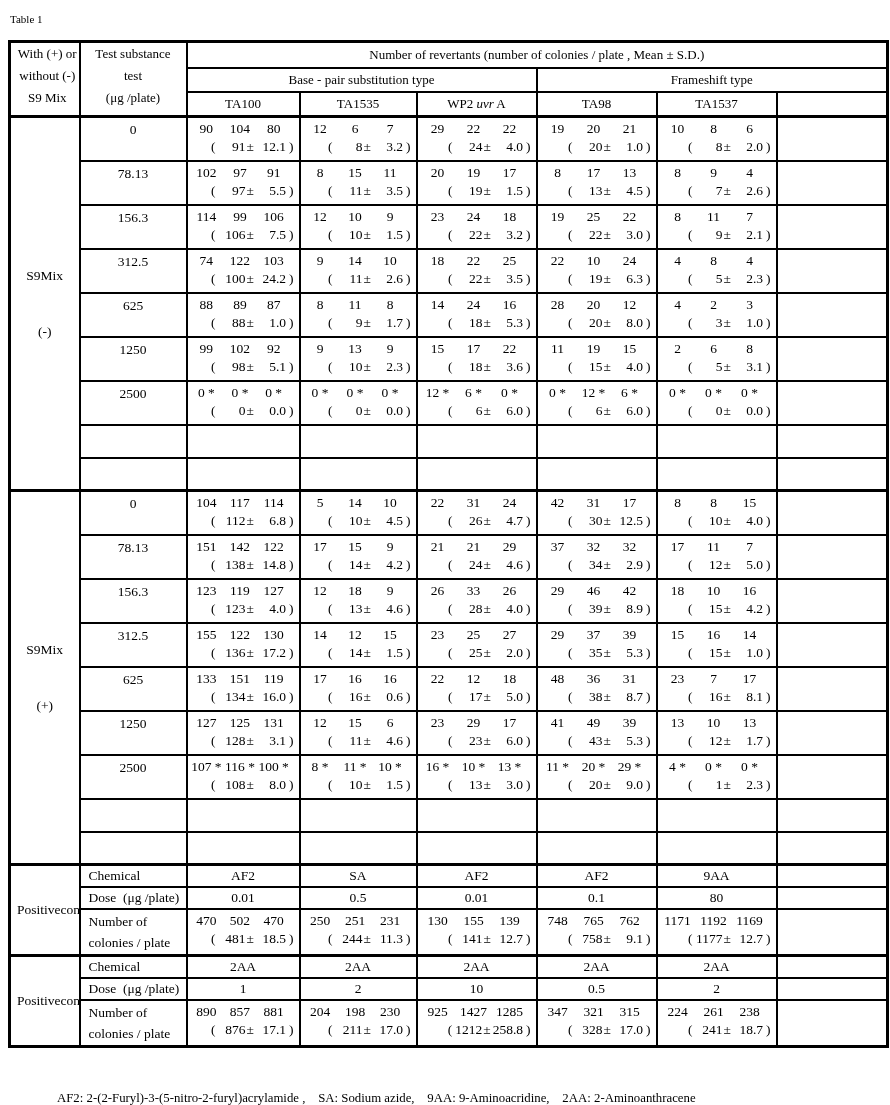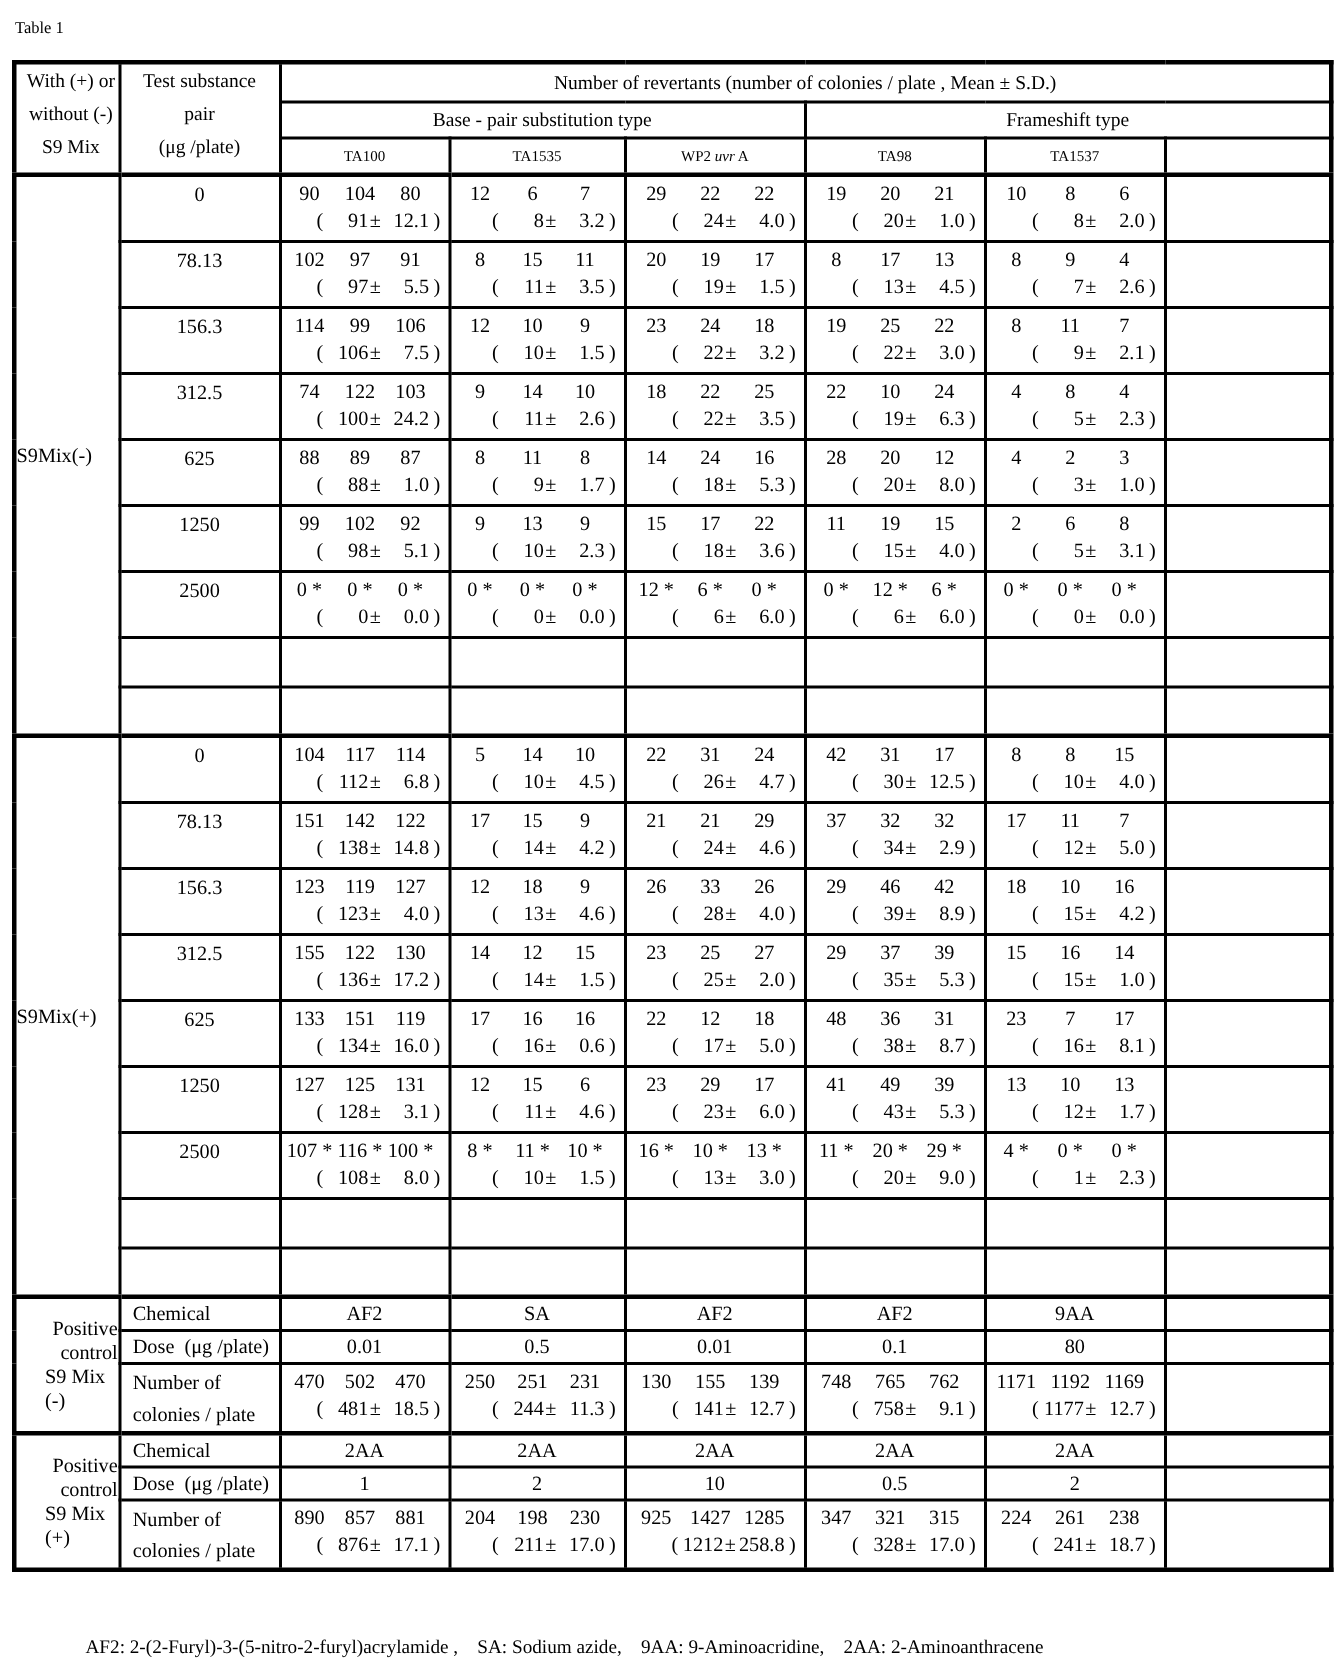--- a/index.html
+++ b/index.html
@@ -39,21 +39,21 @@
   th, td {
     border: 2px solid #000;
     padding: 0;
     font-weight: normal;
     font-size: 13px;
     vertical-align: middle;
     overflow: hidden;
   }
   thead tr.h1 th { height: 24px; }
   thead tr.h2 th { height: 22px; }
-  thead tr.h3 th { height: 22px; font-size: 10px; }
+  thead tr.h3 th { height: 22px; font-size: 13px; }
   th.s9head {
     text-align: center;
     padding-left: 5px;
     vertical-align: top;
   }
   th.s9head div, th.dosehead div { line-height: 22px; }
   th.dosehead { text-align: center; vertical-align: top; }
 
   tbody tr.data-row { height: 44px; }
   tbody tr.data-row:first-child td { border-top: 3px solid #000; }
@@ -61,21 +61,21 @@
   tbody tr.empty-row { height: 33px; }
   tbody tr.pc-small { height: 22px; }
   tbody tr.pc-num { height: 47px; }
 
   td.s9cell {
     text-align: center;
     vertical-align: middle;
   }
   td.s9cell .s9inner {
     display: flex;
-    flex-direction: row;
+    flex-direction: column;
     align-items: center;
     row-gap: 40px;
     height: 100%;
     font-size: 13.5px;
   }
   td.dosecell {
     text-align: center;
     vertical-align: top;
     padding-top: 4px;
     font-size: 13.5px;
@@ -95,27 +95,25 @@
   }
   .meansd .op { margin-right: 2px; }
   .meansd .m { display: inline-block; min-width: 28px; text-align: right; }
   .meansd .pm { margin: 0 2px 0 1px; }
   .meansd .s { display: inline-block; min-width: 30px; text-align: right; }
   .meansd .cl { margin-left: 3px; }
 
   td.pclabel { vertical-align: middle; }
   td.pclabel .pcinner {
     display: flex;
-    flex-direction: column;
     justify-content: space-evenly;
-    align-items: flex-end;
+    align-items: center;
     padding-left: 6px;
     height: 100%;
     font-size: 13.5px;
-    margin-left: 13px;
   }
   td.leftlab {
     text-align: left;
     padding-left: 8px;
     font-size: 13.5px;
     white-space: pre;
     margin-top: 16px;
   }
   td.leftlab.two-line { line-height: 21px; padding-top: 1px; vertical-align: top; }
   td.ctr { text-align: center; font-size: 13.5px; }
@@ -148,21 +146,21 @@
   </colgroup>
   <thead>
     <tr class="h1">
       <th rowspan="3" class="s9head">
         <div>With (+) or</div>
         <div>without (-)</div>
         <div>S9 Mix</div>
       </th>
       <th rowspan="3" class="dosehead">
         <div>Test substance</div>
-        <div>pair</div>
+        <div>test</div>
         <div>(μg /plate)</div>
       </th>
       <th colspan="6">Number of revertants (number of colonies / plate , Mean  ±  S.D.)</th>
     </tr>
     <tr class="h2">
       <th colspan="3">Base - pair substitution type</th>
       <th colspan="3">Frameshift type</th>
     </tr>
     <tr class="h3">
       <th>TA100</th>

